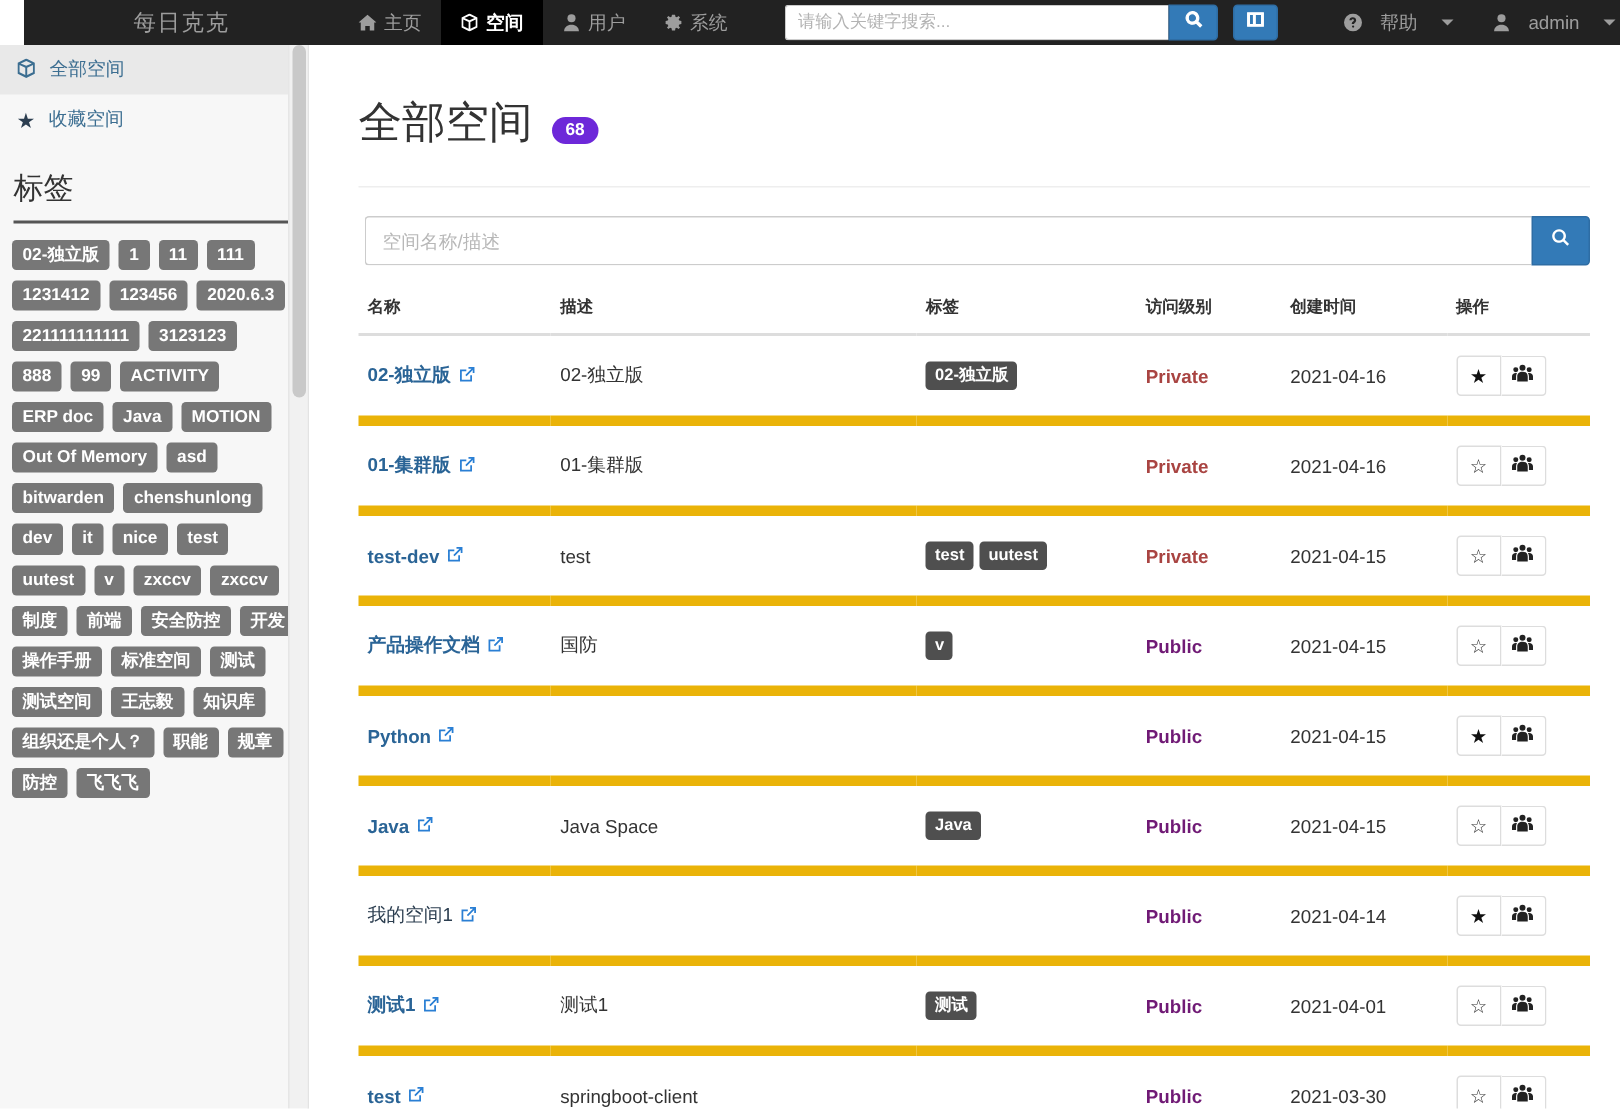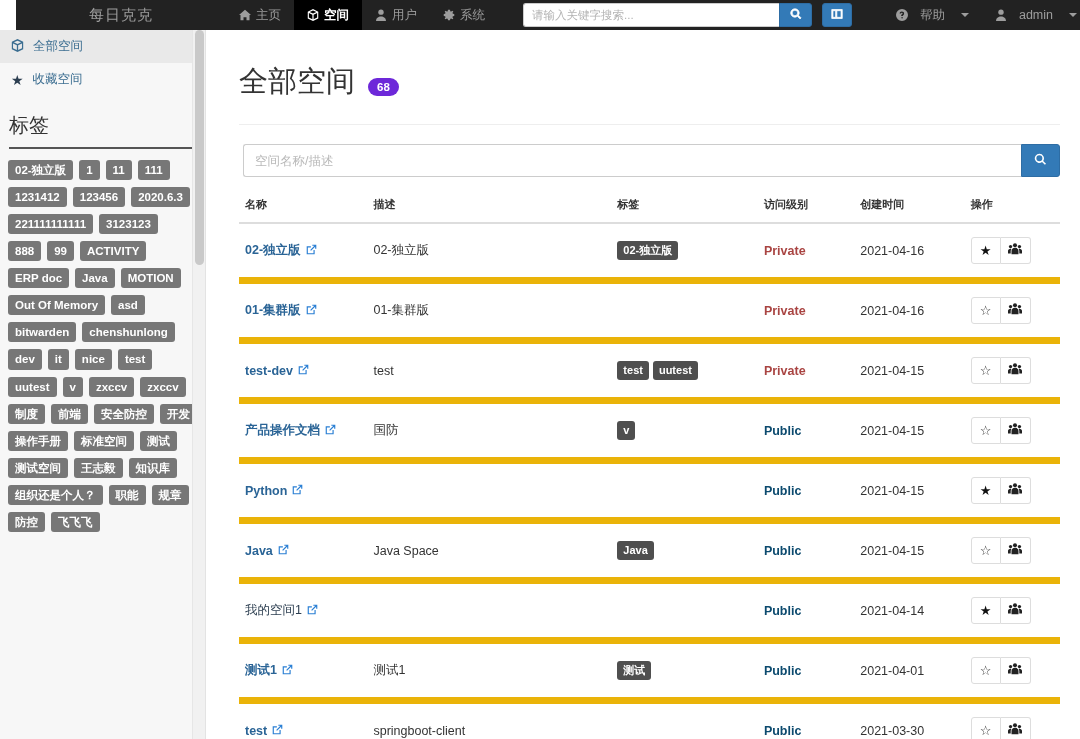--- a/index.html
+++ b/index.html
@@ -178,21 +178,21 @@
 
   .row-tag {
     display: inline-block; background: #4f4f4f; color: #fff;
     font-size: 11px; font-weight: bold;
     padding: 3px 6px; border-radius: 3px; margin-right: 4px;
     line-height: 1.1;
   }
 
   .level { font-weight: bold; }
   .level.private { color: #a94442; }
-  .level.public  { color: #0c4a6e; }
+  .level.public  { color: #701a75; }
 
   .btn-group { display: inline-flex; }
   .op-btn {
     width: 30px; height: 27px;
     border: 1px solid #dddddd; background: #ffffff;
     display: inline-flex; align-items: center; justify-content: center;
     cursor: pointer;
   }
   .op-btn + .op-btn { border-left: none; }
   .op-btn:first-child { border-radius: 3px 0 0 3px; }

